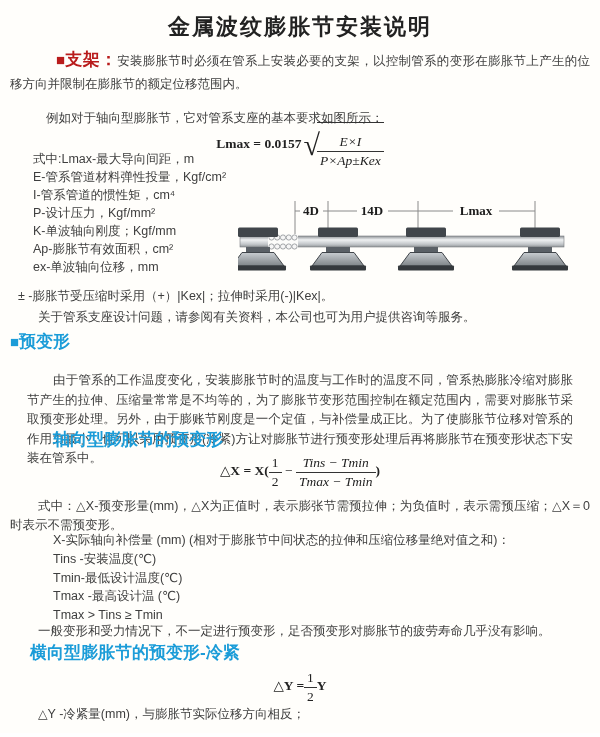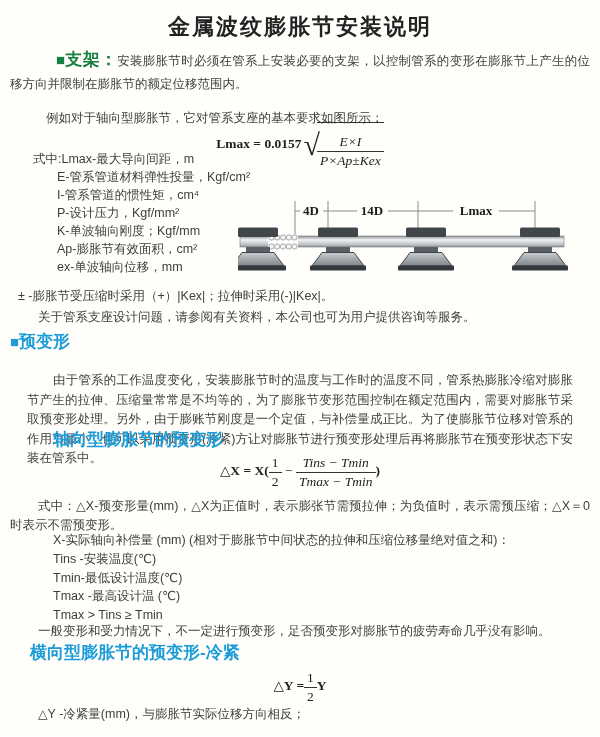--- a/index.html
+++ b/index.html
@@ -9,39 +9,39 @@
     font-family:"Liberation Sans","DejaVu Sans",sans-serif;
     color:#3e3e3e;
   }
   .abs { position:absolute; }
   .title {
     left:0; right:0; top:12px; text-align:center;
     font-size:22px; font-weight:bold; color:#222; letter-spacing:2px;
   }
   .body { font-size:12.5px; line-height:19px; }
   .just { text-align:justify; }
-  .inline-h { font-size:17px; line-height:1; color:#15803d; font-weight:bold; }
+  .inline-h { font-size:17px; line-height:1; color:#b91c1c; font-weight:bold; }
   .h2 { font-size:17px; font-weight:bold; color:#1b9cd8; }
   .h3 { font-size:17px; font-weight:bold; color:#1b9cd8; }
   .bullet { font-size:15px; }
   
   .formula {
     left:0; right:0; text-align:center;
     font-family:"Liberation Serif","DejaVu Serif",serif;
     font-size:13.5px; color:#222;
   }
   .f-bold { font-weight:bold; }
   .ital { font-style:italic; }
   .frac { display:inline-block; vertical-align:middle; text-align:center; line-height:1.15; }
   .frac .num { display:block; padding:0 3px 1px; border-bottom:1px solid #333; }
   .frac .den { display:block; padding:1px 3px 0; }
   .sqrt-sym { font-size:30px; font-weight:normal; vertical-align:middle; margin:0 -3px 0 2px; }
   .sqrt-body { display:inline-block; vertical-align:middle; border-top:1.5px solid #333; padding-top:11px; }
   .defs div { line-height:18px; font-size:12.5px; }
-  .defs .ind { margin-left:24px; }
+  .defs .ind { }
   .tdefs div { line-height:18.5px; font-size:12.5px; }
   .diagram text {
     font-family:"Liberation Serif","DejaVu Serif",serif;
     font-weight:bold; font-size:13px; fill:#1c1c1c;
   }
 </style>
 </head>
 <body>
 
 <div class="page">

